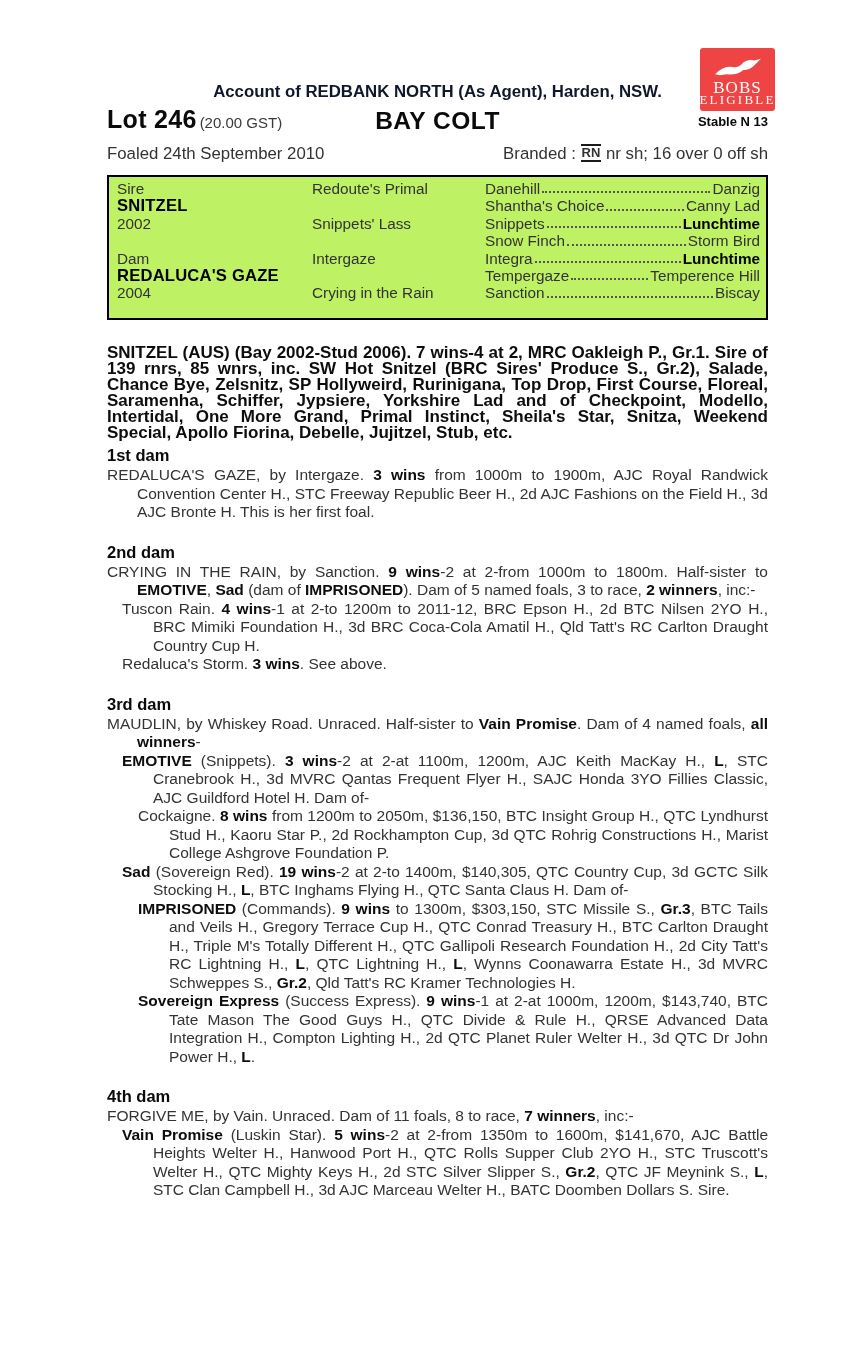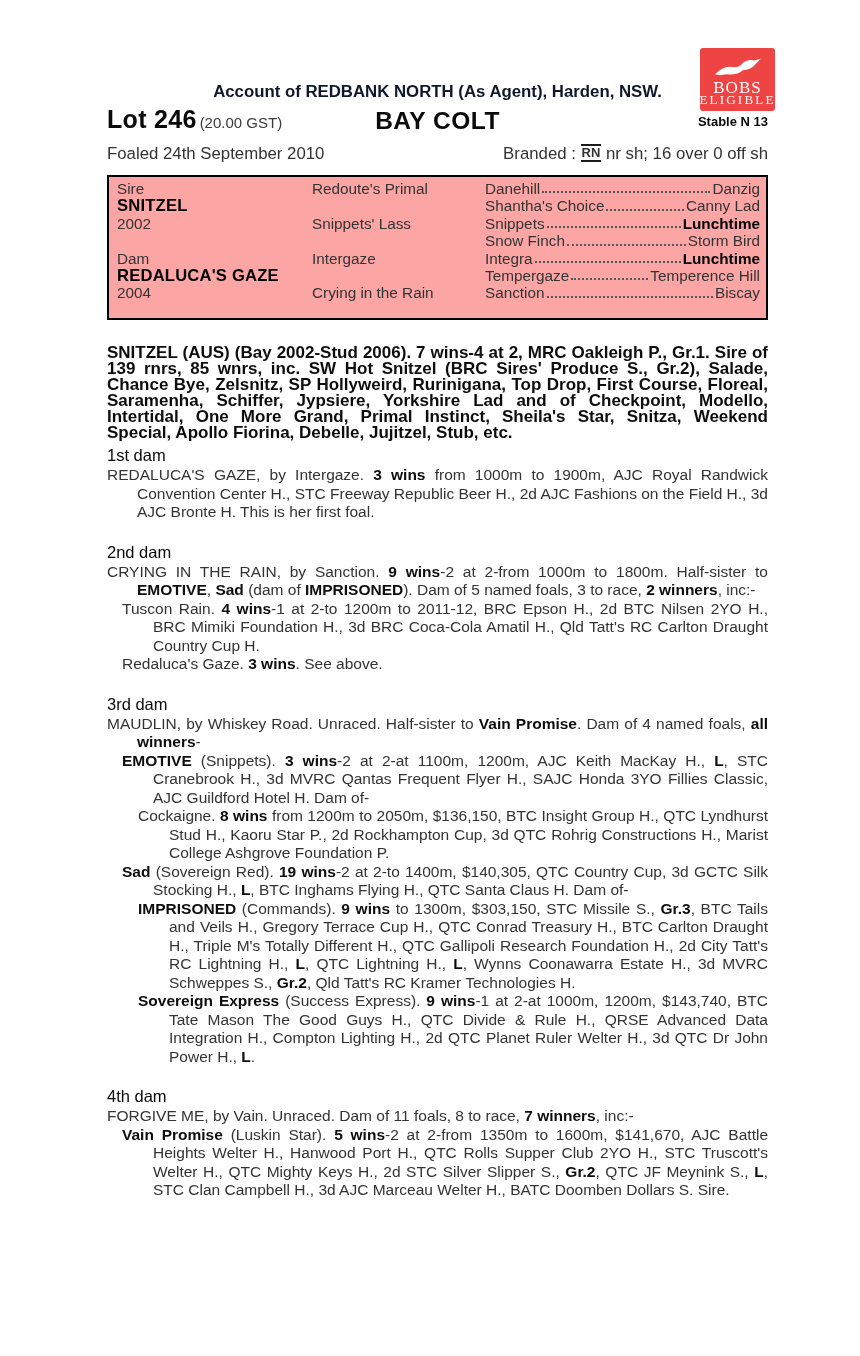--- a/index.html
+++ b/index.html
@@ -26,37 +26,37 @@
   .stable{position:absolute;right:0;top:9px;font-weight:bold;font-size:13px;color:#0a0a0a;}
 
   .foaled-row{position:absolute;top:144px;left:0;width:100%;font-size:16.8px;color:#333;}
   .foaled{position:absolute;left:0;top:0;}
   .branded{position:absolute;right:0;top:0;text-align:right;}
   .brand-mark{display:inline-block;border-top:2px solid #1a1a1a;border-bottom:2px solid #1a1a1a;
               font-size:13px;font-weight:bold;line-height:14px;padding:0 1px;vertical-align:2px;}
 
   
   .ped-table{position:absolute;top:175px;left:0;width:661px;height:145px;
-             border:2px solid #000;box-sizing:border-box;background:#fca5a5;}
+             border:2px solid #000;box-sizing:border-box;background:#bef264;}
   .ped-col{position:absolute;top:3px;}
   .ped-col1{left:8px;width:195px;}
   .ped-col2{left:203px;width:173px;}
   .ped-col3{left:376px;right:6px;}
   .ped-line{height:17.4px;line-height:17.4px;font-size:15.3px;white-space:nowrap;color:#333;}
   .ped-name{font-weight:bold;font-size:16.6px;color:#000;letter-spacing:0.2px;}
   .ped-row{display:flex;align-items:flex-end;height:17.4px;font-size:15.3px;line-height:17.4px;color:#333;}
   .ped-row .nm{white-space:nowrap;}
   .ped-row .leader{flex:1;border-bottom:2px dotted #555;margin:0 2px 4px 2px;min-width:10px;}
   .ped-row b{color:#000;}
 
   
   .flow{position:absolute;top:345px;left:0;width:661px;}
   .sire-summary{margin:0;font-weight:bold;font-size:17px;line-height:16px;
                 text-align:justify;color:#0d0d0d;}
-  .dam-heading{margin:21px 0 1px 0;font-weight:normal;font-size:16.5px;color:#0a0a0a;}
+  .dam-heading{margin:21px 0 1px 0;font-weight:bold;font-size:16.5px;color:#0a0a0a;}
   #sections .dam-heading:first-child{margin-top:5px;}
   .body-par{margin:0;font-size:15.5px;line-height:18.5px;text-align:justify;color:#333;}
   .body-par b{color:#0d0d0d;}
   .lvl1{padding-left:30px;text-indent:-30px;}
   .lvl2{padding-left:46px;text-indent:-31px;}
   .lvl3{padding-left:62px;text-indent:-31px;}
 </style>
 </head>
 <body>
 
@@ -151,21 +151,21 @@
     </div>
 
     <div class="flow">
       <p class="sire-summary" id="sire-summary"><span>SNITZEL (AUS) (Bay 2002-Stud 2006). 7 wins-4 at 2, MRC Oakleigh P., Gr.1. Sire of 139 rnrs, 85 wnrs, inc. SW Hot Snitzel (BRC Sires' Produce S., Gr.2), Salade, Chance Bye, Zelsnitz, SP Hollyweird, Rurinigana, Top Drop, First Course, Floreal, Saramenha, Schiffer, Jypsiere, Yorkshire Lad and of Checkpoint, Modello, Intertidal, One More Grand, Primal Instinct, Sheila's Star, Snitza, Weekend Special, Apollo Fiorina, Debelle, Jujitzel, Stub, etc.</span></p>
       <div id="sections">
           <div class="dam-heading">1st dam</div>
           <p class="body-par lvl1"><span>REDALUCA'S GAZE, by Intergaze. </span><b>3 wins</b><span> from 1000m to 1900m, AJC Royal Randwick Convention Center H., STC Freeway Republic Beer H., 2d AJC Fashions on the Field H., 3d AJC Bronte H. This is her first foal.</span></p>
           <div class="dam-heading">2nd dam</div>
           <p class="body-par lvl1"><span>CRYING IN THE RAIN, by Sanction. </span><b>9 wins</b><span>-2 at 2-from 1000m to 1800m. Half-sister to </span><b>EMOTIVE</b><span>, </span><b>Sad</b><span> (dam of </span><b>IMPRISONED</b><span>). Dam of 5 named foals, 3 to race, </span><b>2 winners</b><span>, inc:-</span></p>
           <p class="body-par lvl2"><span>Tuscon Rain. </span><b>4 wins</b><span>-1 at 2-to 1200m to 2011-12, BRC Epson H., 2d BTC Nilsen 2YO H., BRC Mimiki Foundation H., 3d BRC Coca-Cola Amatil H., Qld Tatt's RC Carlton Draught Country Cup H.</span></p>
-          <p class="body-par lvl2"><span>Redaluca's Gaze. </span><b>3 wins</b><span>. See above.</span></p>
+          <p class="body-par lvl2"><span>Redaluca's Storm. </span><b>3 wins</b><span>. See above.</span></p>
           <div class="dam-heading">3rd dam</div>
           <p class="body-par lvl1"><span>MAUDLIN, by Whiskey Road. Unraced. Half-sister to </span><b>Vain Promise</b><span>. Dam of 4 named foals, </span><b>all winners</b><span>-</span></p>
           <p class="body-par lvl2"><b>EMOTIVE</b><span> (Snippets). </span><b>3 wins</b><span>-2 at 2-at 1100m, 1200m, AJC Keith MacKay H., </span><b>L</b><span>, STC Cranebrook H., 3d MVRC Qantas Frequent Flyer H., SAJC Honda 3YO Fillies Classic, AJC Guildford Hotel H. Dam of-</span></p>
           <p class="body-par lvl3"><span>Cockaigne. </span><b>8 wins</b><span> from 1200m to 2050m, $136,150, BTC Insight Group H., QTC Lyndhurst Stud H., Kaoru Star P., 2d Rockhampton Cup, 3d QTC Rohrig Constructions H., Marist College Ashgrove Foundation P.</span></p>
           <p class="body-par lvl2"><b>Sad</b><span> (Sovereign Red). </span><b>19 wins</b><span>-2 at 2-to 1400m, $140,305, QTC Country Cup, 3d GCTC Silk Stocking H., </span><b>L</b><span>, BTC Inghams Flying H., QTC Santa Claus H. Dam of-</span></p>
           <p class="body-par lvl3"><b>IMPRISONED</b><span> (Commands). </span><b>9 wins</b><span> to 1300m, $303,150, STC Missile S., </span><b>Gr.3</b><span>, BTC Tails and Veils H., Gregory Terrace Cup H., QTC Conrad Treasury H., BTC Carlton Draught H., Triple M's Totally Different H., QTC Gallipoli Research Foundation H., 2d City Tatt's RC Lightning H., </span><b>L</b><span>, QTC Lightning H., </span><b>L</b><span>, Wynns Coonawarra Estate H., 3d MVRC Schweppes S., </span><b>Gr.2</b><span>, Qld Tatt's RC Kramer Technologies H.</span></p>
           <p class="body-par lvl3"><b>Sovereign Express</b><span> (Success Express). </span><b>9 wins</b><span>-1 at 2-at 1000m, 1200m, $143,740, BTC Tate Mason The Good Guys H., QTC Divide &amp; Rule H., QRSE Advanced Data Integration H., Compton Lighting H., 2d QTC Planet Ruler Welter H., 3d QTC Dr John Power H., </span><b>L</b><span>.</span></p>
           <div class="dam-heading">4th dam</div>
           <p class="body-par lvl1"><span>FORGIVE ME, by Vain. Unraced. Dam of 11 foals, 8 to race, </span><b>7 winners</b><span>, inc:-</span></p>
           <p class="body-par lvl2"><b>Vain Promise</b><span> (Luskin Star). </span><b>5 wins</b><span>-2 at 2-from 1350m to 1600m, $141,670, AJC Battle Heights Welter H., Hanwood Port H., QTC Rolls Supper Club 2YO H., STC Truscott's Welter H., QTC Mighty Keys H., 2d STC Silver Slipper S., </span><b>Gr.2</b><span>, QTC JF Meynink S., </span><b>L</b><span>, STC Clan Campbell H., 3d AJC Marceau Welter H., BATC Doomben Dollars S. Sire.</span></p>

